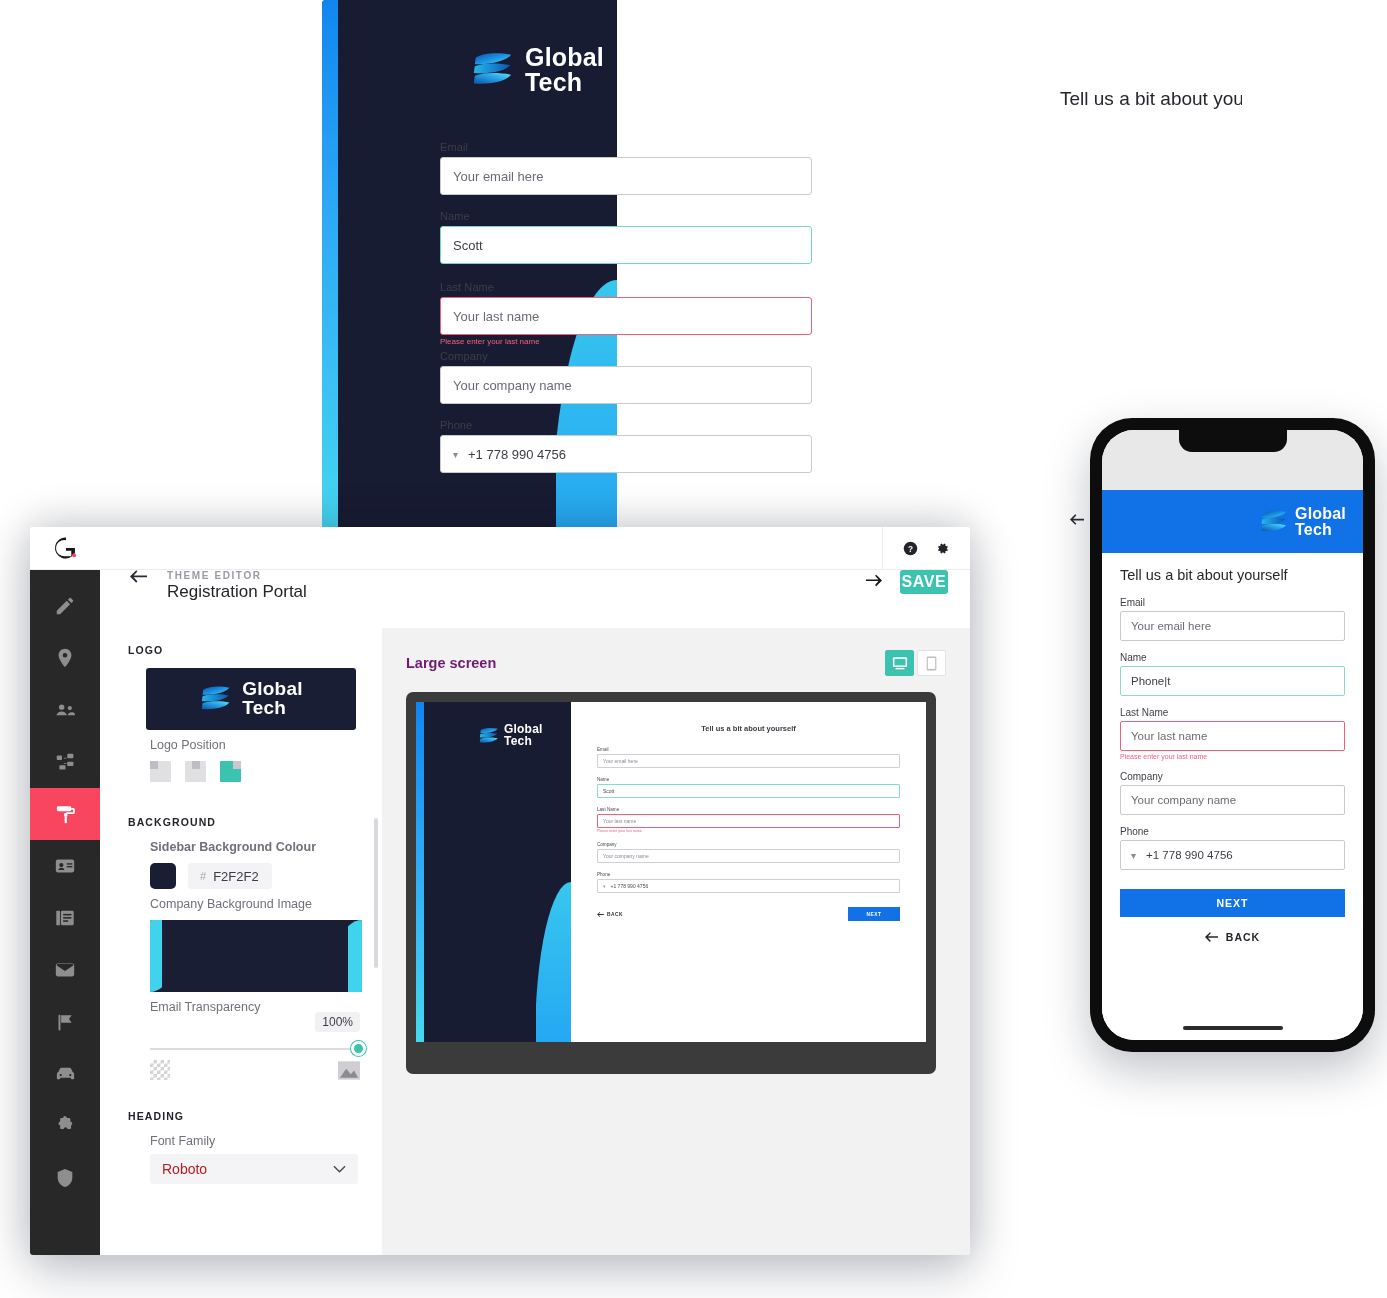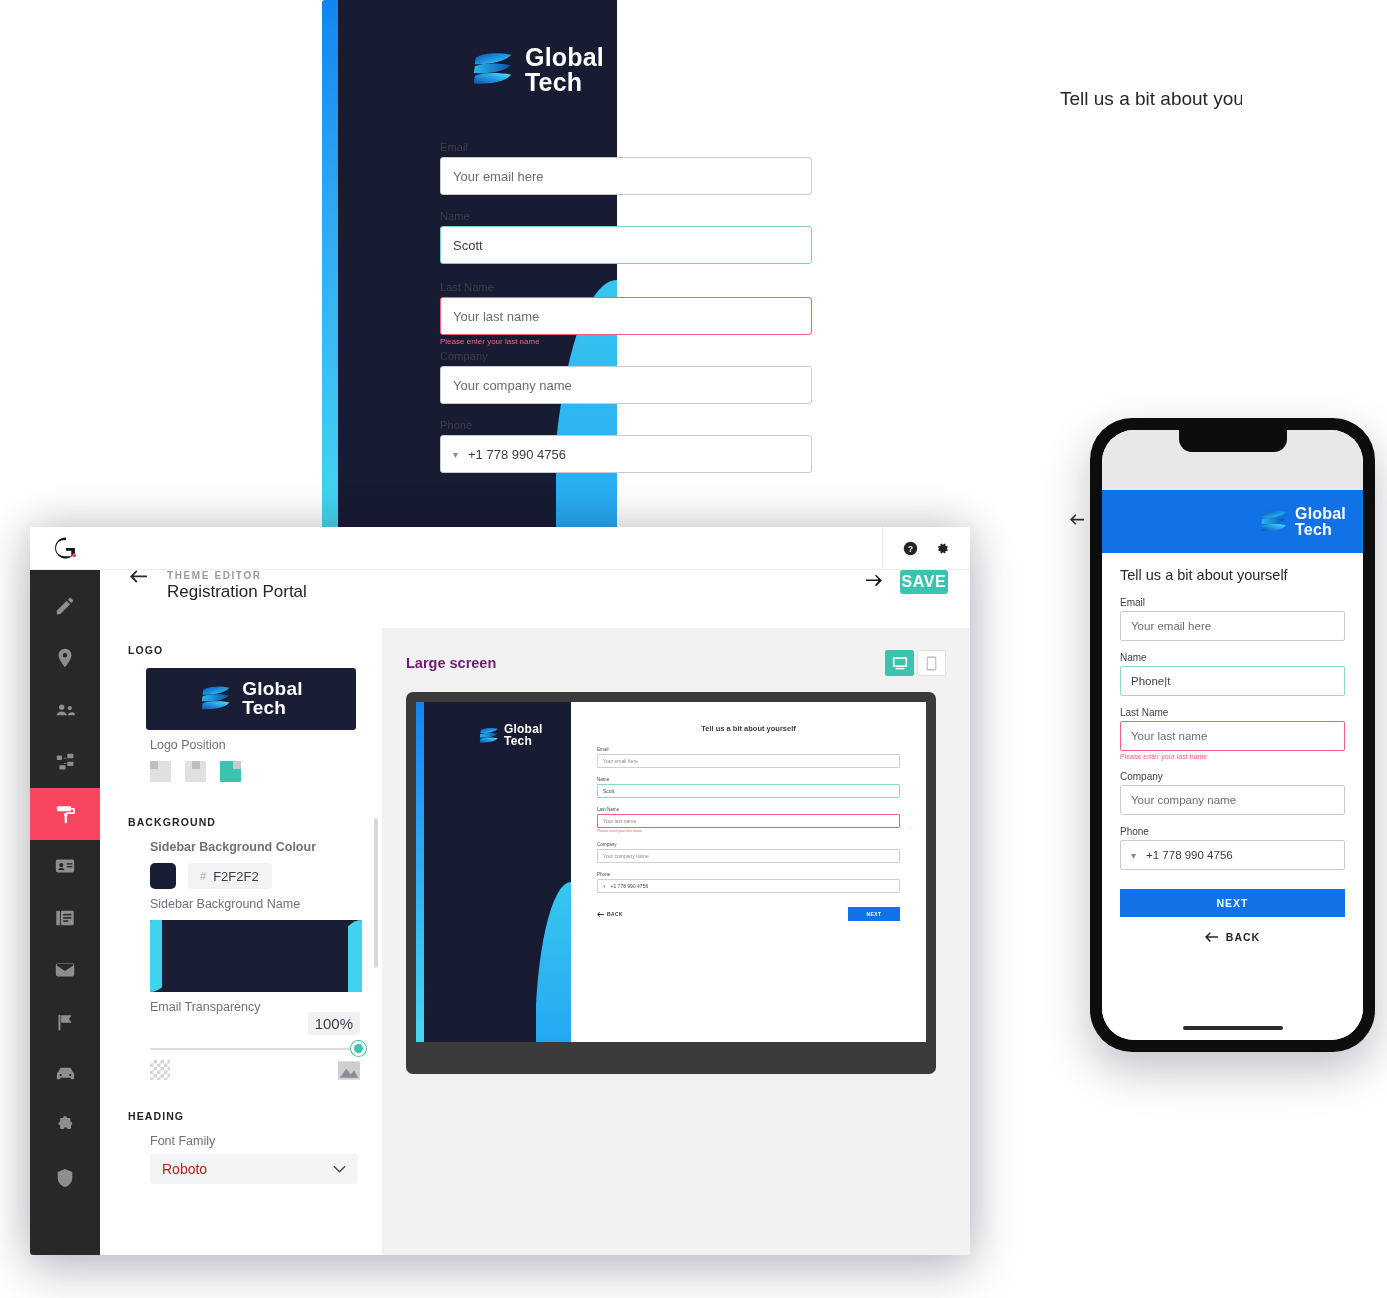--- a/index.html
+++ b/index.html
@@ -173,21 +173,21 @@
   }
   .img-preview .c-r {
     position: absolute; right: 0; bottom: 0; width: 34px; height: 72px;
     background: #3fd3ee; border-top-left-radius: 100% 100%;
   }
   .img-preview .nv { position:absolute; left:12px; top:0; width:186px; height:72px; background:#1a1e34;}
 
   .slider-row { margin-left: 22px; width: 210px; position: relative; height: 46px; }
   .pct-pill {
     position: absolute; right: 0; top: -2px; background: #f1f1f3; border-radius: 3px;
-    font-size: 15px; color: #3d3d45; padding: 3px 7px;
+    font-size: 12px; color: #3d3d45; padding: 3px 7px;
   }
   .track { position: absolute; left: 0; top: 34px; width: 210px; height: 2px; background: #dcdce0; }
   .knob {
     position: absolute; right: -6px; top: 27px; width: 15px; height: 15px; border-radius: 50%;
     background: #3bc3b0; border: 3px solid #fff; box-shadow: 0 0 0 1px #3bc3b0; cursor: grab;
   }
   .slider-ends { margin-left: 22px; width: 210px; display: flex; justify-content: space-between; align-items:center; }
   .checker {
     width: 20px; height: 20px;
     background-image:
@@ -547,21 +547,21 @@
 
       <div class="sub-label" style="margin-top:0;font-weight:bold;">Sidebar Background Colour</div>
       <div class="color-row">
         <div class="color-chip"></div>
         <div class="hex-field">
           <span class="hex-hash">#</span>
           <span>F2F2F2</span>
         </div>
       </div>
 
-      <div class="sub-label">Sidebar Background Name</div>
+      <div class="sub-label">Company Background Image</div>
       <div class="img-preview">
         <div class="c-l"></div>
         <div class="c-r"></div>
         <div class="nv"></div>
       </div>
 
       <div class="sub-label" style="margin-bottom:0;">Email Transparency</div>
       <div class="slider-row">
         <div class="pct-pill">100%</div>
         <div class="track"></div>

